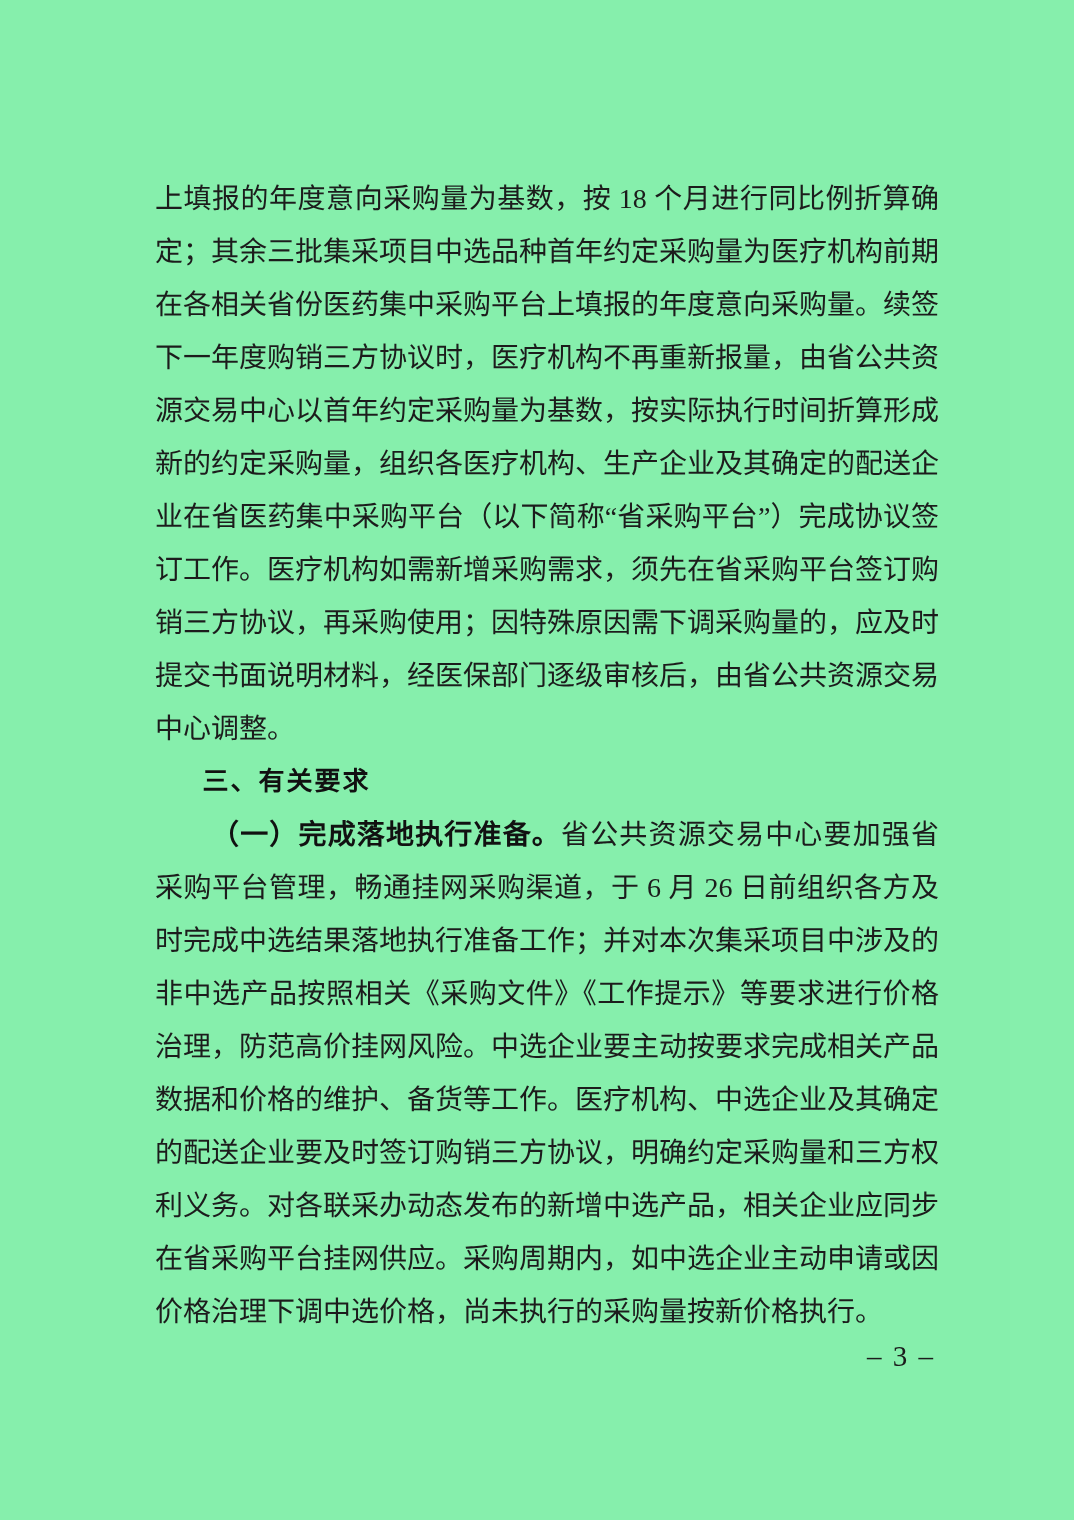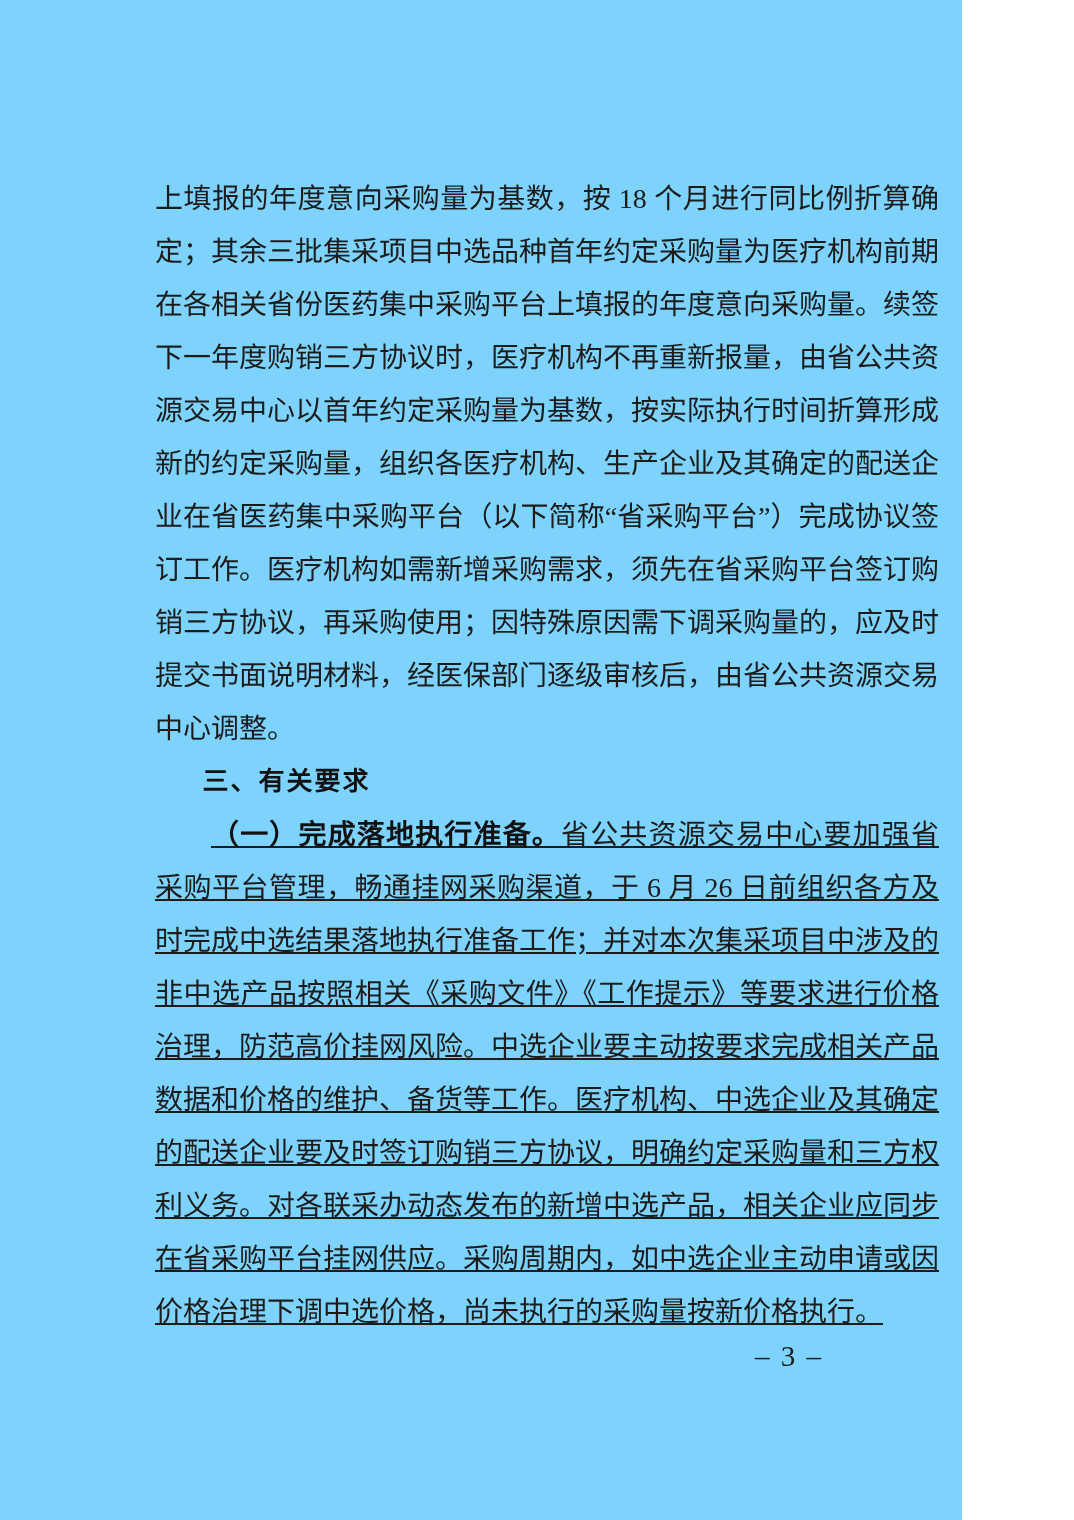--- a/index.html
+++ b/index.html
@@ -2,44 +2,43 @@
 <html lang="zh-CN"><head>
 <meta charset="utf-8">
 <style>
   html, body {
     margin: 0;
     padding: 0;
     background: #ffffff;
   }
   .page {
     position: relative;
-    width: 962px;
+    width: 1074px;
     height: 1520px;
-    background: #7dd3fc;
+    background: #86efac;
     overflow: hidden;
   }
   .doc-content {
     position: absolute;
     left: 155px;
     top: 172px;
     width: 784px;
     color: #1c1c1c;
   }
   p.body-text {
     margin: 0;
     font-family: "Liberation Serif", "DejaVu Serif", serif;
     font-size: 28px;
     line-height: 53px;
     text-align: justify;
     text-justify: inter-ideograph;
     color: #1c1c1c;
   }
   p.body-text.indent-2 {
     text-indent: 2em;
-    text-decoration: underline;
   }
   h2.section-heading {
     margin: 0;
     font-family: "Liberation Sans", "DejaVu Sans", sans-serif;
     font-size: 26px;
     line-height: 53px;
     font-weight: 700;
     text-indent: 1.83em;
     color: #111111;
     letter-spacing: 2px;

